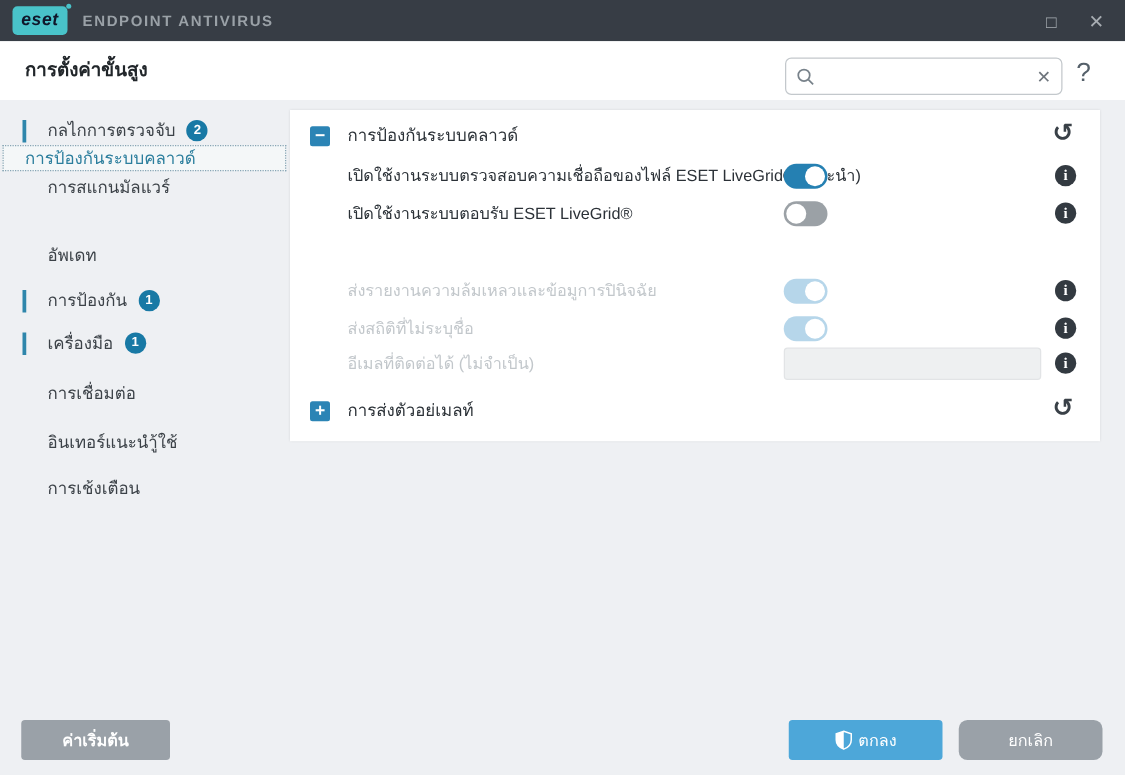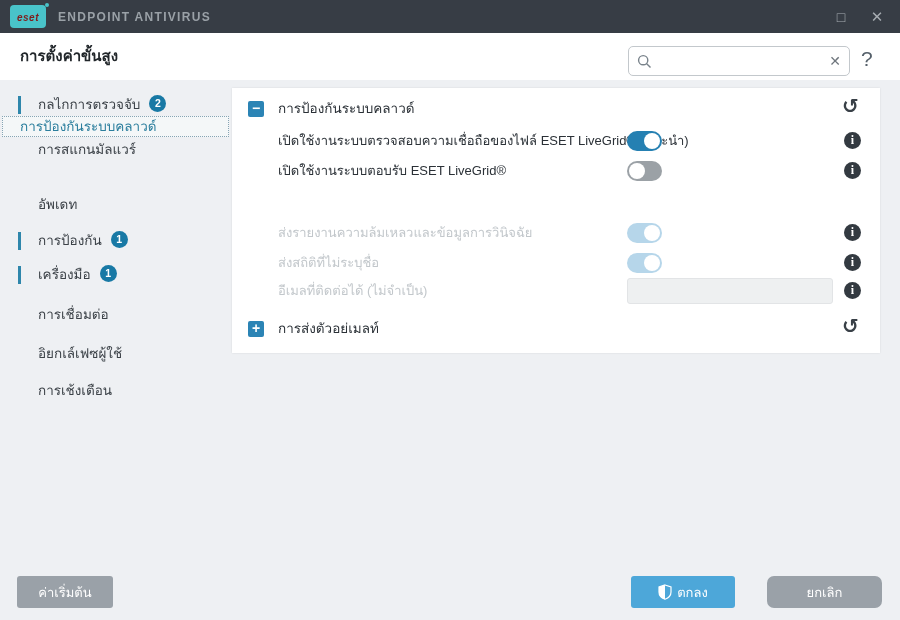--- a/index.html
+++ b/index.html
@@ -2,21 +2,21 @@
 <html><head>
 <meta charset="utf-8">
 <style>
   * { margin:0; padding:0; box-sizing:border-box; }
   html,body { width:900px; height:620px; overflow:hidden; }
   body { font-family:"Liberation Sans","DejaVu Sans",sans-serif; background:#eef0f3; position:relative; }
 
   
   .titlebar { position:absolute; top:0; left:0; width:900px; height:33px; background:#373d45; display:flex; align-items:center; }
   .logo-box { position:relative; margin-left:10px; background:#49c3c9; border-radius:4px; padding:2px 7px 3px; }
-  .logo-box .logo-word { color:#7f1d1d; font-weight:bold; font-size:10px; letter-spacing:.5px; font-style:italic; }
+  .logo-box .logo-word { color:#0f172a; font-weight:bold; font-size:14px; letter-spacing:.5px; font-style:italic; }
   .logo-dot { position:absolute; top:-2px; right:-3px; width:4px; height:4px; border-radius:50%; background:#49c3c9; }
   .product-name { color:#9aa1a7; font-size:12px; font-weight:600; letter-spacing:1.3px; margin-left:12px; }
   .win-btn { position:absolute; top:0; width:34px; height:33px; color:#a7adb2; display:flex; align-items:center; justify-content:center; font-size:14px; cursor:default; }
   .win-max { right:42px; } .win-close { right:6px; font-size:15px; }
 
   
   .header { position:absolute; top:33px; left:0; width:900px; height:47px; background:#ffffff; }
   .page-title { position:absolute; left:20px; top:11px; font-size:15px; font-weight:bold; color:#21262a; }
   .search-box { position:absolute; left:628px; top:13px; width:222px; height:30px; background:#fff; border:1px solid #c3c8cc; border-radius:5px; display:flex; align-items:center; }
   .search-box input { border:none; outline:none; flex:1; height:26px; font-size:13px; background:transparent; min-width:0; }
@@ -46,22 +46,22 @@
   .toggle[data-state="on"] .knob  { right:2px; }
   .toggle[data-state="off"] { background:#9ba1a6; }
   .toggle[data-state="off"] .knob { left:2px; }
   .prow.disabled .toggle[data-state="on"] { background:#b6d6ea; }
   .info { position:absolute; left:612px; top:4px; width:17px; height:17px; border-radius:50%; background:#333a41; color:#fff; font-family:"Liberation Serif",serif; font-weight:bold; font-size:12px; line-height:17px; text-align:center; cursor:pointer; }
   .email-input { position:absolute; left:395px; top:0; width:206px; height:26px; background:#eef0f1; border:1px solid #e2e4e6; border-radius:3px; font-size:13px; padding:0 6px; color:#8a9095; }
 
   
   .btn { position:absolute; height:32px; border:none; border-radius:3px; color:#fff; font-size:13px; font-family:inherit; cursor:pointer; display:flex; align-items:center; justify-content:center; gap:5px; }
   .btn-gray { background:#9aa1a8; }
-  .btn-default { left:17px; top:576px; width:96px; }
-  .btn-ok { left:631px; top:576px; width:104px; background:#4da7d9;text-align:center; }
+  .btn-default { left:17px; top:576px; width:119px;font-weight:bold; }
+  .btn-ok { left:631px; top:576px; width:123px; background:#4da7d9;text-align:center; }
   .btn-cancel { left:767px; top:576px; width:115px;border-radius:7px; }
 </style>
 </head>
 <body>
 
 <div class="titlebar">
   <div class="logo-box">
     <span class="logo-word">eset</span>
     <span class="logo-dot"></span>
   </div>
@@ -101,21 +101,21 @@
   <div class="side-item accent" style="top:150px">
     <span>การป้องกัน</span><span class="badge">1</span>
   </div>
   <div class="side-item accent" style="top:184px">
     <span>เครื่องมือ</span><span class="badge">1</span>
   </div>
   <div class="side-item" style="top:224px">
     <span>การเชื่อมต่อ</span>
   </div>
   <div class="side-item" style="top:263px">
-    <span>อิยกเล์เฟซผู้ใช้</span>
+    <span>อินเทอร์แนะนำู้ใช้</span>
   </div>
   <div class="side-item" style="top:300px">
     <span>การเช้งเตือน</span>
   </div>
 </div>
 
 <div class="panel">
 
   <div class="prow" style="top:8px">
     <span class="sec-toggle">−</span>
@@ -133,21 +133,21 @@
 
   <div class="prow" style="top:70px">
     <span class="rlabel">เปิดใช้งานระบบตอบรับ ESET LiveGrid®</span>
     <span class="toggle" data-state="off">
         <span class="knob"></span>
       </span>
     <span class="info">i</span>
   </div>
 
   <div class="prow disabled" style="top:132px">
-    <span class="rlabel">ส่งรายงานความล้มเหลวและข้อมูลการวินิจฉัย</span>
+    <span class="rlabel">ส่งรายงานความล้มเหลวและข้อมูการปินิจฉัย</span>
     <span class="toggle" data-state="on">
         <span class="knob"></span>
       </span>
     <span class="info">i</span>
   </div>
 
   <div class="prow disabled" style="top:162px">
     <span class="rlabel">ส่งสถิติที่ไม่ระบุชื่อ</span>
     <span class="toggle" data-state="on">
         <span class="knob"></span>

